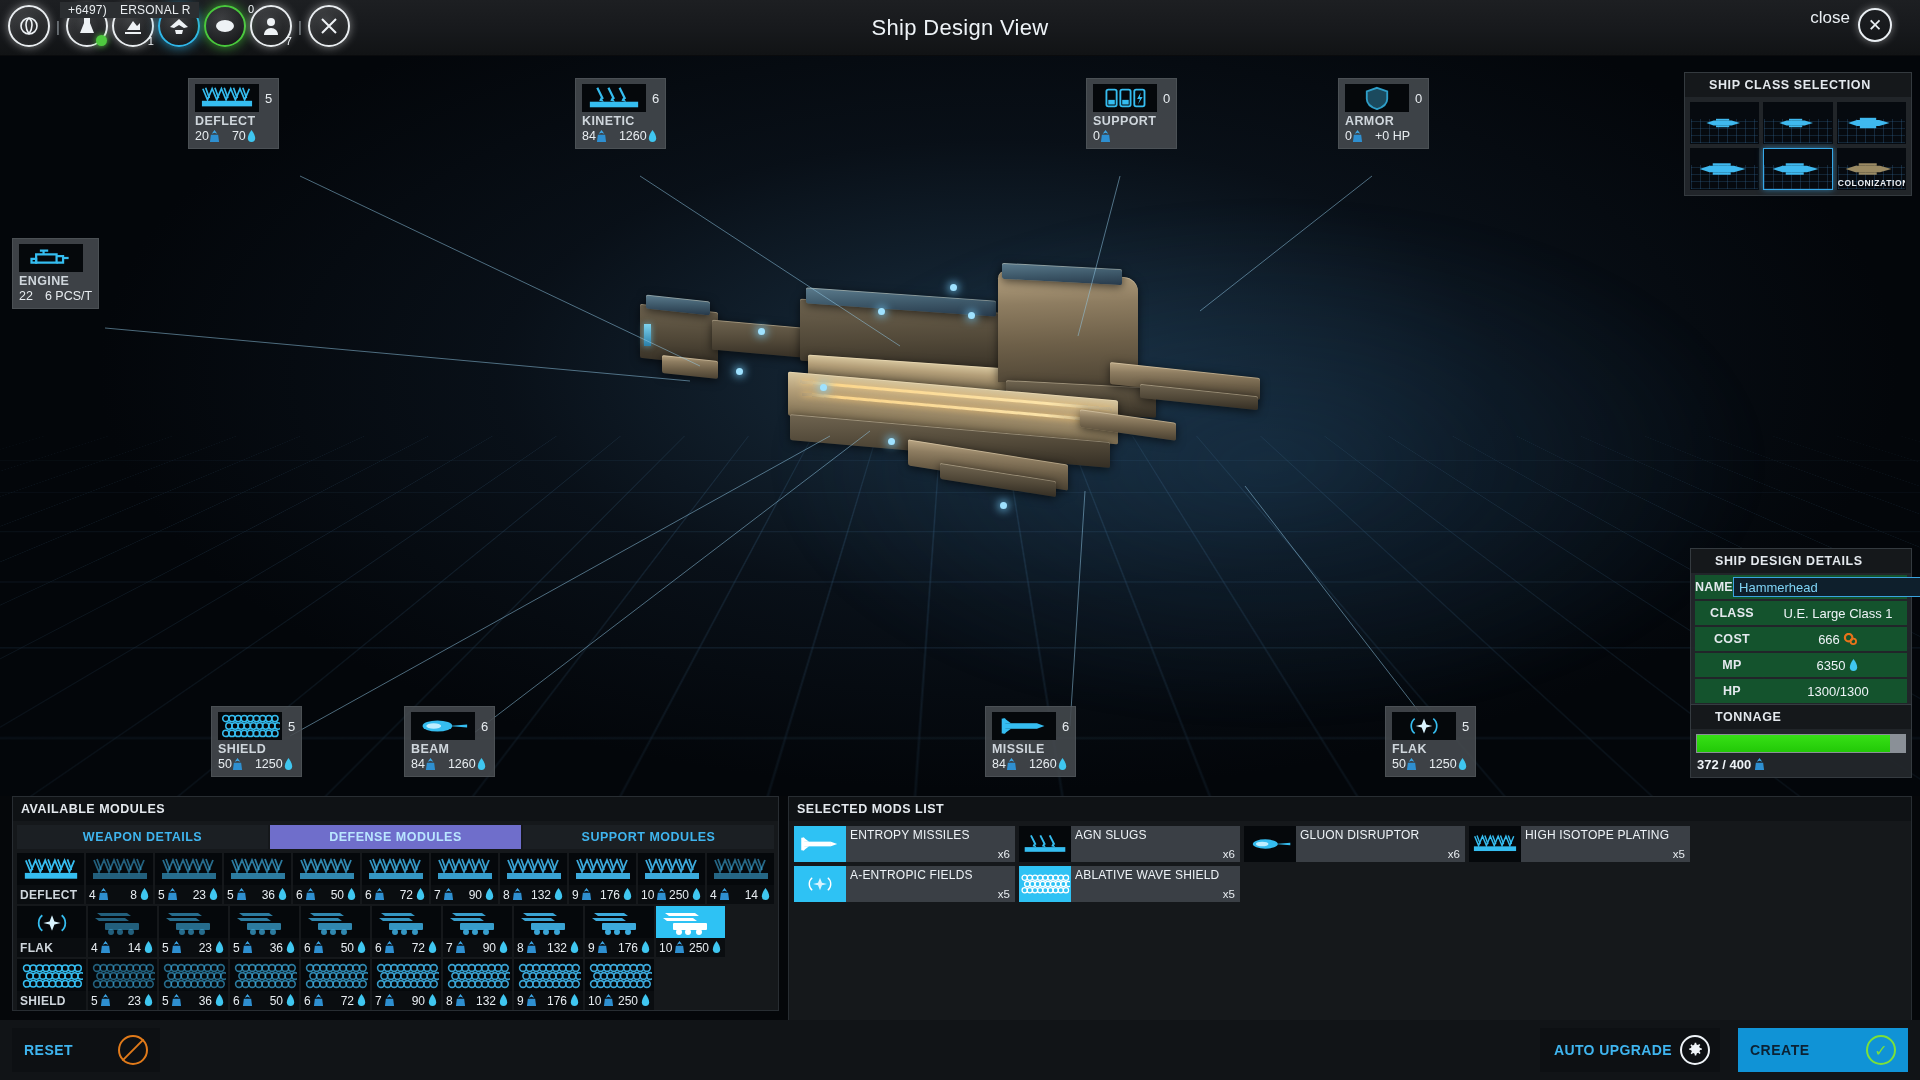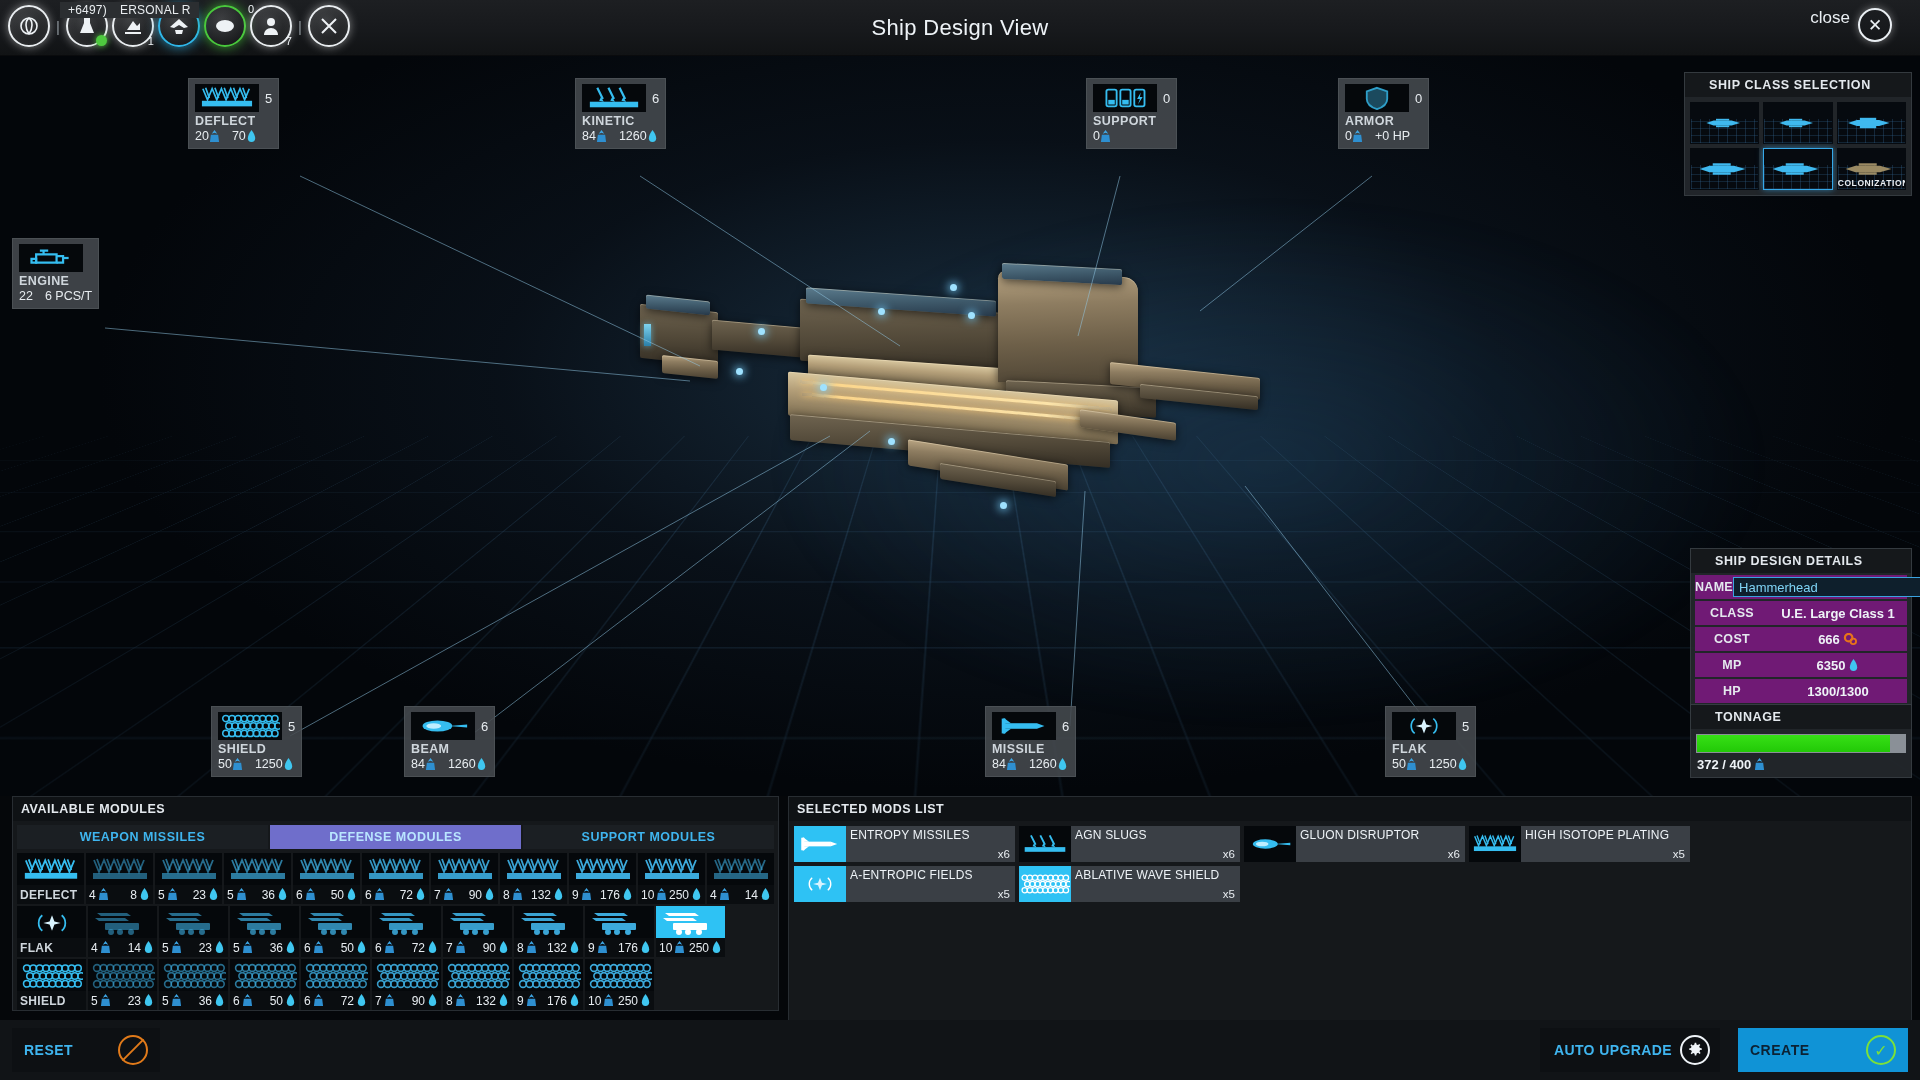--- a/index.html
+++ b/index.html
@@ -146,26 +146,26 @@
   .mini-grid {
     position:absolute; left:0; bottom:0; width:100%; height:60%;
     background-image:
       repeating-linear-gradient(90deg, rgba(60,120,170,0.35) 0 1px, transparent 1px 9px),
       repeating-linear-gradient(0deg, rgba(60,120,170,0.3) 0 1px, transparent 1px 7px);
     opacity:0.8;
   }
 
   .details-row {
     display:flex; align-items:center; height:24px; margin:2px 4px;
-    background:#701a75; font-size:13px;
+    background:#14532d; font-size:13px;
   }
   .details-row .k {
     width:74px; text-align:center; font-weight:bold; color:#e4e9ee; font-size:12.5px; letter-spacing:0.3px;
   }
-  .details-row .v { flex:1; text-align:center; font-weight:bold; color:#eef3f7; font-size:13px; }
+  .details-row .v { flex:1; text-align:center; font-weight:normal; color:#eef3f7; font-size:13px; }
   .name-input {
     flex:1; margin-right:4px; height:20px; background:#0e1f2c; border:1px solid #3aa3e0;
     color:#7fd3f5; font-size:13px; padding:0 5px; font-family:"Liberation Sans",sans-serif;
   }
   .cost-v { color:#fff; display:flex; align-items:center; justify-content:center; gap:3px; }
 
   .tonnage-bar {
     margin:5px 5px 2px 5px; height:19px; background:#8a9097; position:relative; border:1px solid #11141700;
   }
   .tonnage-fill { height:100%; background:linear-gradient(180deg,#37e016,#18b806); }
@@ -690,21 +690,21 @@
       <svg class="ic-weight" viewBox="0 0 12 14">
         <path d="M6 0 L9 4 L6 3 L3 4 Z" fill="#3fa9e8"></path>
           <path d="M2 5h8l1 8H1z" fill="#2e8fd0"></path>
       </svg>
     </div>
   </div>
 
   <div class="bpanel" style="left:12px; top:796px; width:767px; height:215px;">
     <div class="bpanel-title">AVAILABLE MODULES</div>
     <div class="tabs" id="module-tabs">
-        <div class="tab">WEAPON MISSILES</div>
+        <div class="tab">WEAPON DETAILS</div>
         <div class="tab active">DEFENSE MODULES</div>
         <div class="tab">SUPPORT MODULES</div>
       </div>
     <div class="mod-rows" id="module-rows">
         <div class="mod-row">
           <div class="mod-label-cell">
             <div class="mod-art">
               <svg viewBox="0 0 64 28" width="62" height="30">
                 <g stroke="#35bdf0" stroke-width="1.8" fill="none">
                   <path d="M6 4 L11 16 L16 4 L21 16 L26 4 L31 16 L36 4 L41 16 L46 4 L51 16 L56 4"></path>

